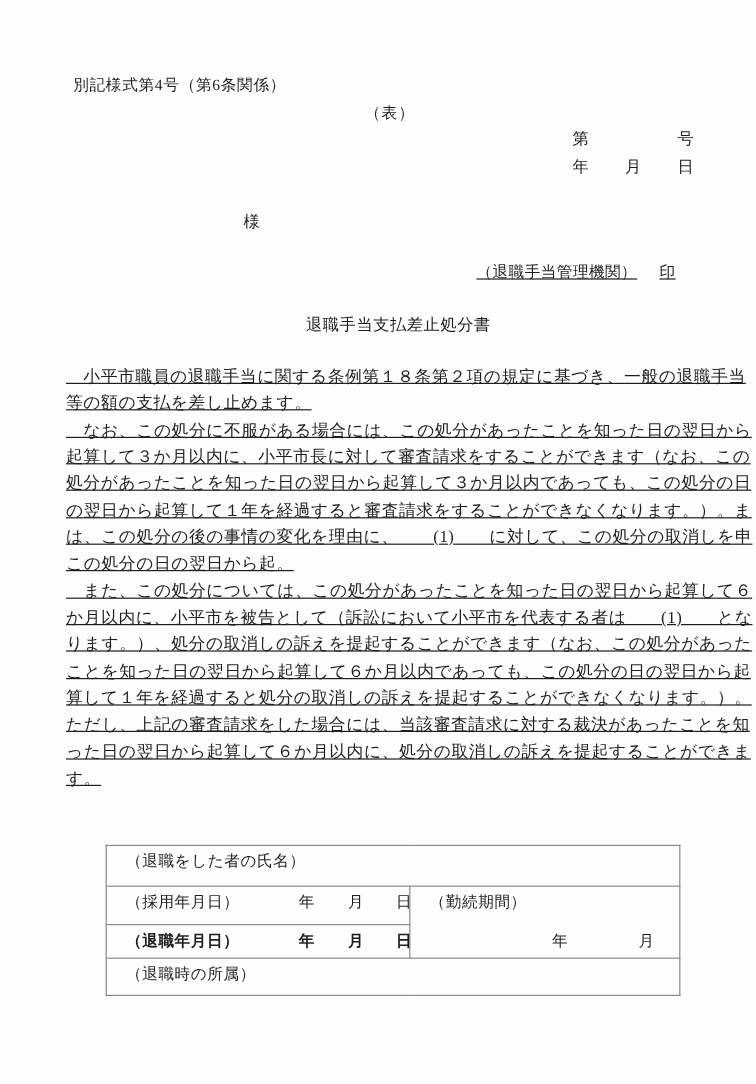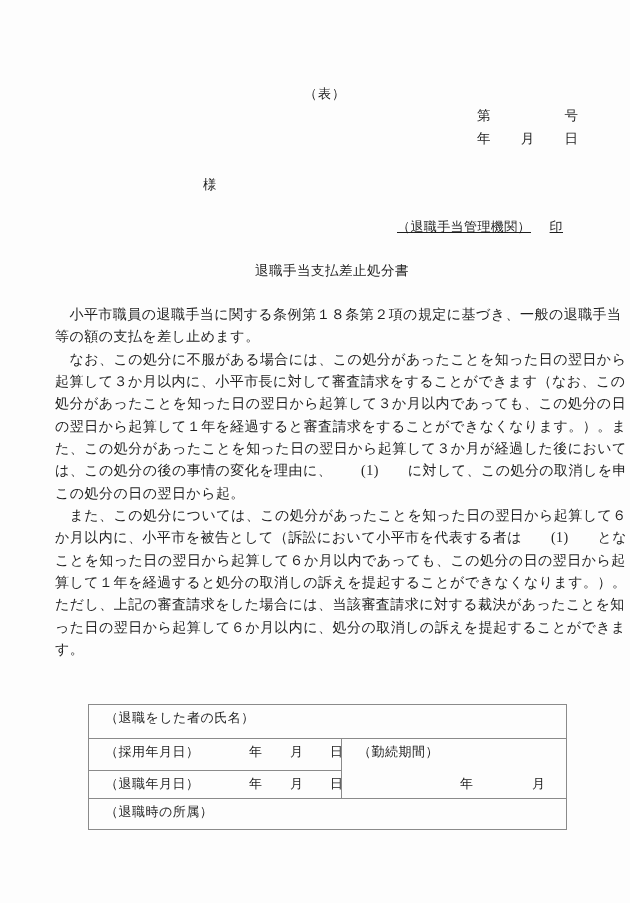--- a/index.html
+++ b/index.html
@@ -22,20 +22,21 @@
   .addressee    { left: 203px; top: 176px; font-size: 13.5px; }
   .issuer       { left: 397px; top: 218px; width: 166px; display: flex; justify-content: space-between; font-size: 13px; letter-spacing: 0.4px; text-decoration: underline; }
   .doc-title    { left: 255px; top: 262px; font-size: 13.5px; letter-spacing: 0.5px; }
 
   .body-text {
     position: absolute;
     left: 55px; top: 304px;
     width: 568px;
     font-size: 14px;
     letter-spacing: 0.45px;
+    text-decoration: underline;
   }
   .body-line {
     white-space: pre;
     height: 22.35px;
     line-height: 22.35px;
   }
 
   .form-table {
     position: absolute;
     left: 88px; top: 704px;
@@ -48,35 +49,36 @@
   }
   .form-table { border: 1.5px solid #5f5f5f; }
   .form-table td {
     border: 1px solid #8a8a8a;
     padding: 0;
     vertical-align: top;
     position: relative;
   }
   td.row-name        { height: 33px; }
   td.row-hire        { height: 31px; }
-  td.row-retire      { height: 27px; }
+  td.row-retire      { height: 27px; font-weight: bold; }
   td.row-affiliation { height: 30px; }
   .cell-label { position: absolute; left: 16px; top: 4px; white-space: pre; }
   .u-year, .u-month, .u-day { position: absolute; white-space: pre; }
   .dl .u-year  { left: 160px; top: 4px; }
   .dl .u-month { left: 201px; top: 4px; }
   .dl .u-day   { left: 241px; top: 4px; }
   td.cell-service .u-year  { left: 118px; top: 36px; }
   td.cell-service .u-month { left: 190px; top: 36px; }
 </style>
 </head>
 <body>
 
 <div class="page">
 
+  <div class="abs form-id">別記様式第4号（第6条関係）</div>
 
   <div class="abs side-label">（表）</div>
 
   <div class="abs doc-number">
     <span>第</span>
     <span>号</span>
   </div>
 
   <div class="abs date-line">
     <span>年</span>
@@ -93,25 +95,25 @@
 
   <div class="abs doc-title">退職手当支払差止処分書</div>
 
   <div class="body-text">
       <div class="body-line">　小平市職員の退職手当に関する条例第１８条第２項の規定に基づき、一般の退職手当</div>
       <div class="body-line">等の額の支払を差し止めます。</div>
       <div class="body-line">　なお、この処分に不服がある場合には、この処分があったことを知った日の翌日から</div>
       <div class="body-line">起算して３か月以内に、小平市長に対して審査請求をすることができます（なお、この</div>
       <div class="body-line">処分があったことを知った日の翌日から起算して３か月以内であっても、この処分の日</div>
       <div class="body-line">の翌日から起算して１年を経過すると審査請求をすることができなくなります。）。ま</div>
-      <div class="body-line">た、この処分があったことを知った日の翌日から起算して３か月が経過した後において</div>
       <div class="body-line">は、この処分の後の事情の変化を理由に、　　(1)　　に対して、この処分の取消しを申</div>
       <div class="body-line">この処分の日の翌日から起。</div>
       <div class="body-line">　また、この処分については、この処分があったことを知った日の翌日から起算して６</div>
       <div class="body-line">か月以内に、小平市を被告として（訴訟において小平市を代表する者は　　(1)　　とな</div>
+      <div class="body-line">ります。）、処分の取消しの訴えを提起することができます（なお、この処分があった</div>
       <div class="body-line">ことを知った日の翌日から起算して６か月以内であっても、この処分の日の翌日から起</div>
       <div class="body-line">算して１年を経過すると処分の取消しの訴えを提起することができなくなります。）。</div>
       <div class="body-line">ただし、上記の審査請求をした場合には、当該審査請求に対する裁決があったことを知</div>
       <div class="body-line">った日の翌日から起算して６か月以内に、処分の取消しの訴えを提起することができま</div>
       <div class="body-line">す。</div>
     </div>
 
   <table class="form-table">
     <colgroup>
         <col style="width:253px">

